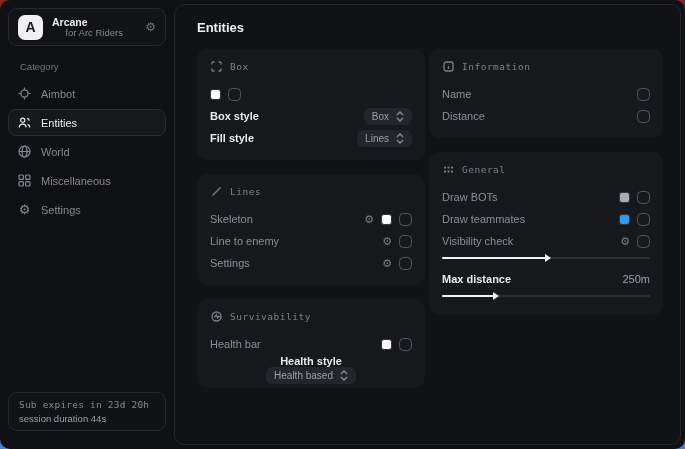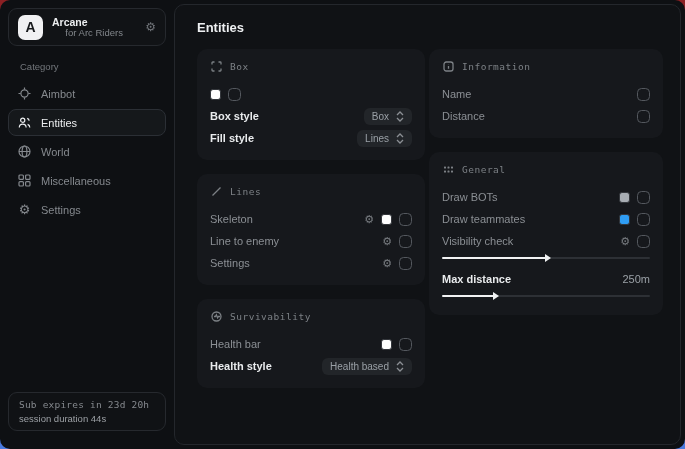--- a/index.html
+++ b/index.html
@@ -259,21 +259,21 @@
             </span>
             <span>Survivability</span>
           </div>
           <div class="row">
             <span class="row-label">Health bar</span>
             <span class="controls">
               <span class="swatch" style="background: rgb(255, 255, 255);"></span>
               <span class="checkbox"></span>
             </span>
           </div>
-          <div class="row" style="margin-bottom:-2px;">
+          <div class="row" style="margin-bottom:-2px;flex-direction:column;">
             <span class="row-label bright">Health style</span>
             <span class="select-pill">
               <span>Health based</span>
               <span class="unfold">
                 <svg width="8" height="11" viewBox="0 0 8 11" fill="none" stroke="currentColor" stroke-width="1.3">
                     <path d="M1 4 4 1l3 3"></path>
                     <path d="M1 7l3 3 3-3"></path>
                   </svg>
               </span>
             </span>

